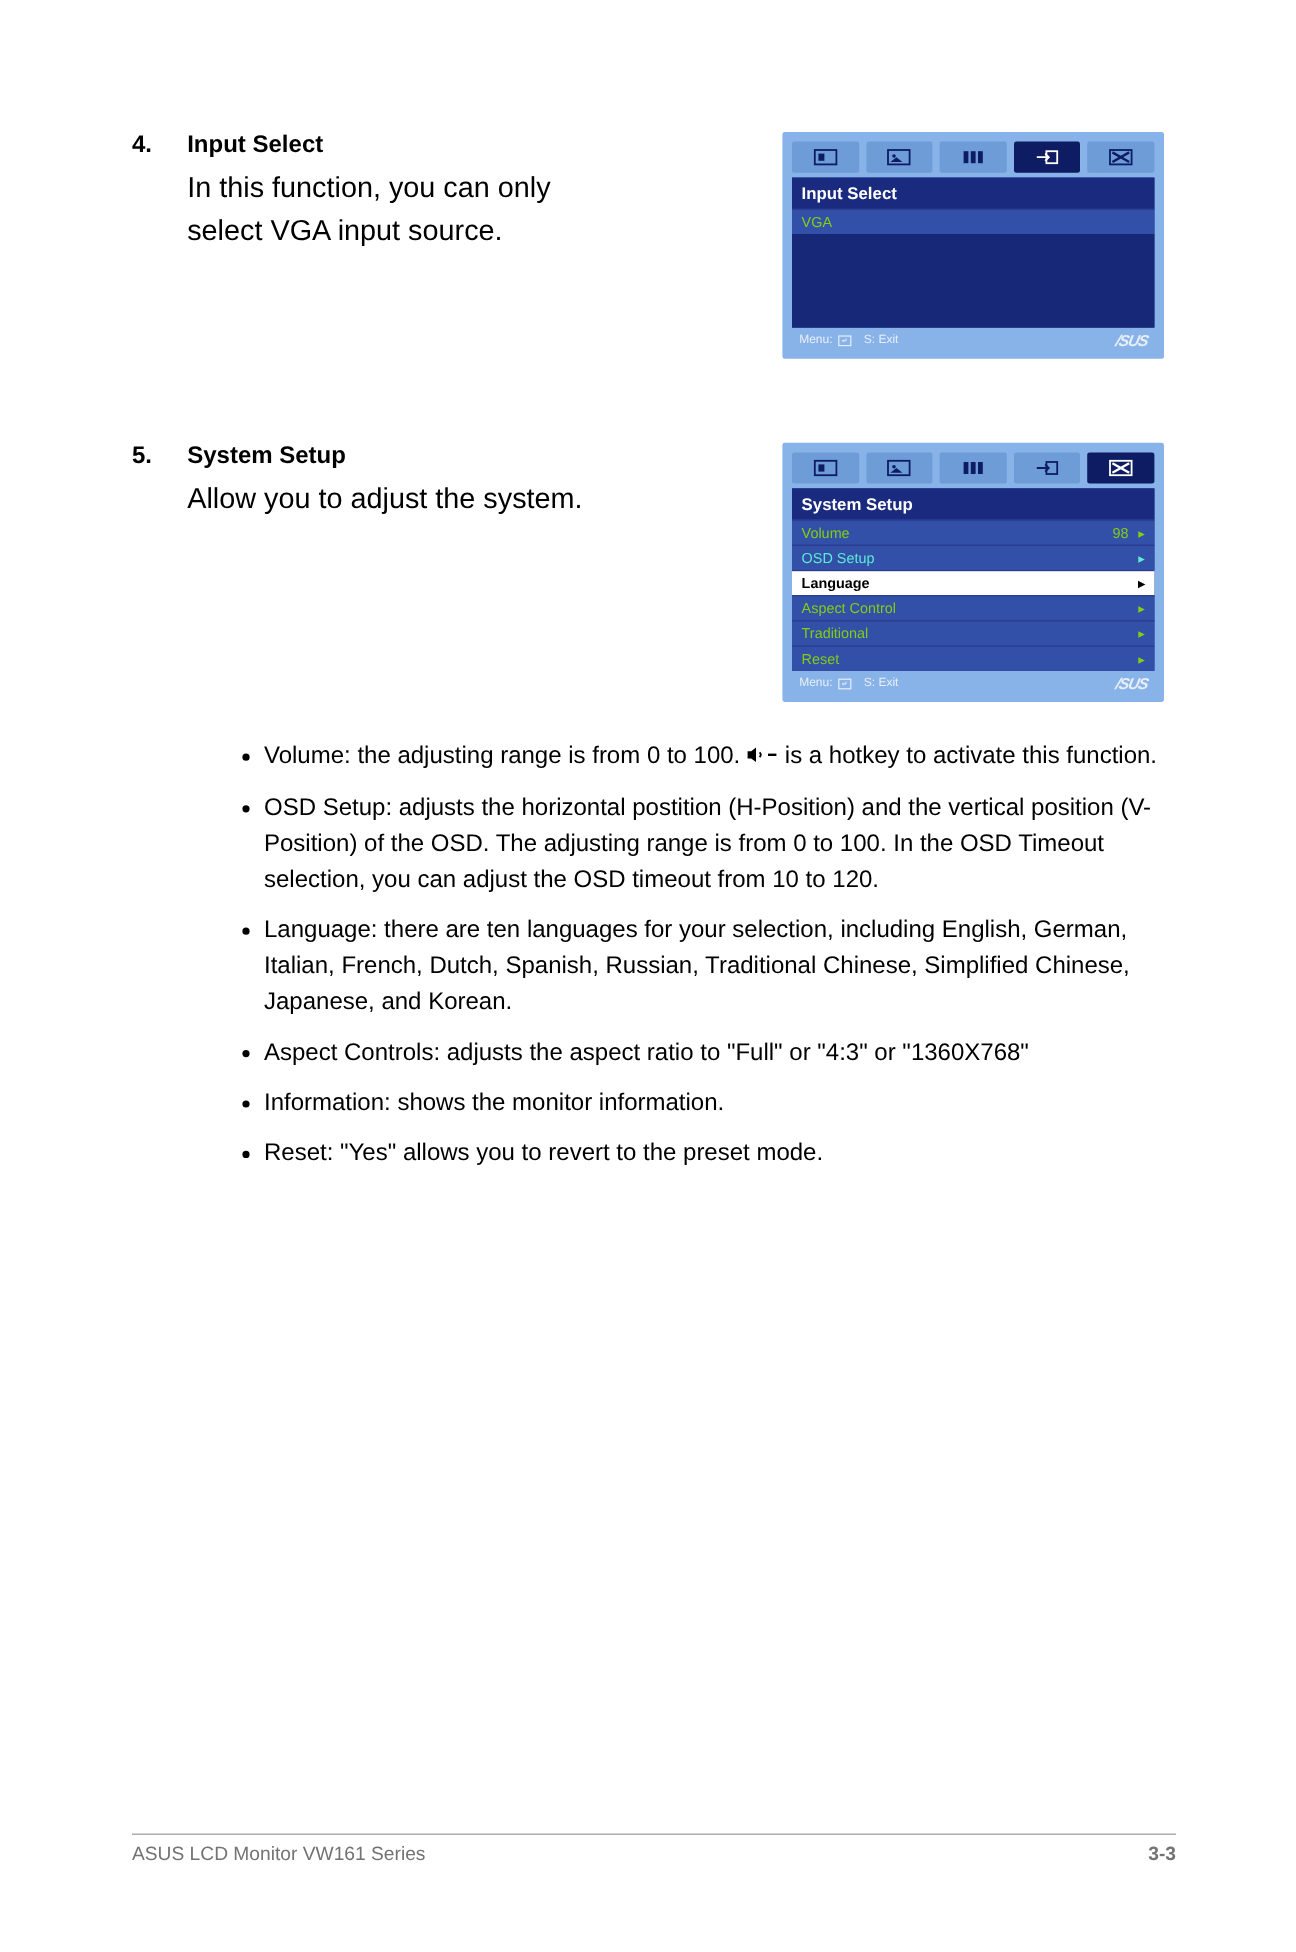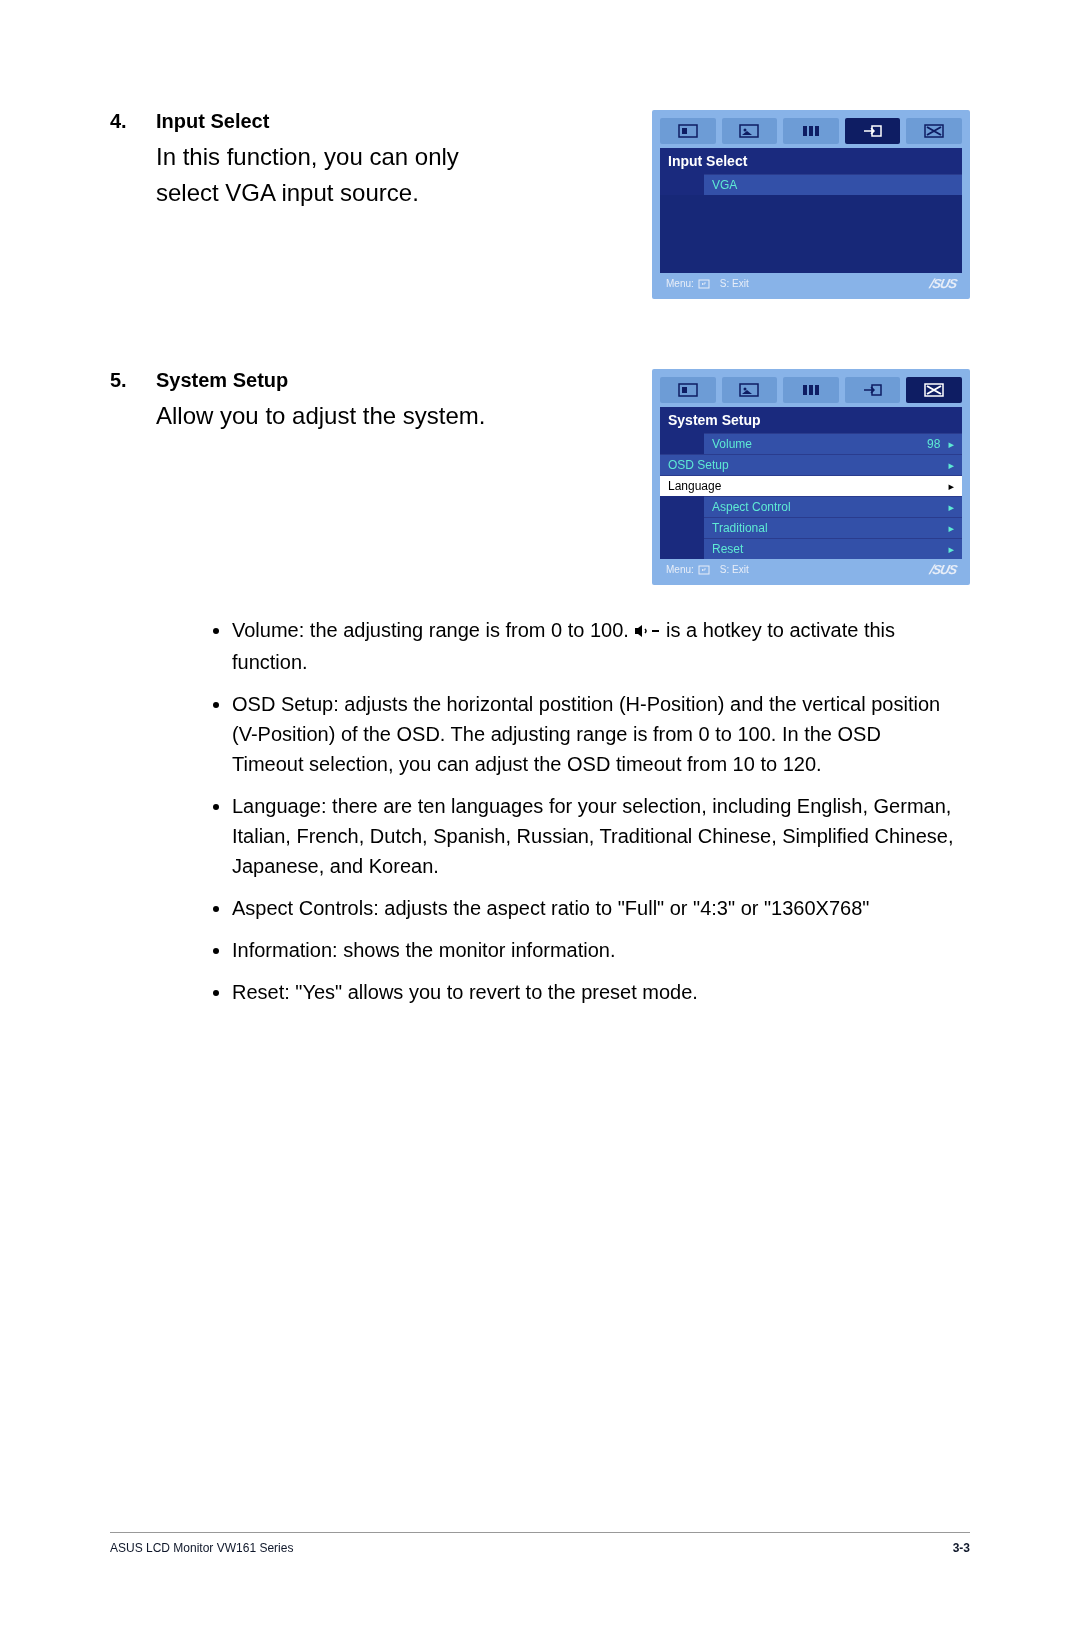--- a/index.html
+++ b/index.html
@@ -17,36 +17,36 @@
   .tabs{display:flex;gap:6px;margin-bottom:4px;}
   .tab{height:26px;flex:1;background:#6d9cd6;display:flex;align-items:center;justify-content:center;border-radius:2px;}
   .tab.sel{background:#0e1d63;}
   .tab svg{display:block;}
   .osd-body{background:#1a2a7e;}
   .osd-title{color:#fff;font-weight:bold;font-size:14px;padding:5px 8px;background:#1a2a7e;}
   .row{display:flex;align-items:center;font-size:12px;height:20px;padding:0 8px;color:#5eead4;background:#3350a8;border-top:1px solid #2a3c8e;}
   .row .lbl{flex:1;}
   .row .val{margin-right:8px;}
   .row .arr{font-size:11px;}
-  .row.dim{color:#5eead4;margin-left:44px;}
-  .row.sel{background:#fff;color:#000;}
+  .row.dim{color:#84cc16;}
+  .row.sel{background:#fff;color:#000;font-weight:bold;}
   .row.sel .arr{color:#000;}
   .osd-pad{height:78px;background:#172878;}
   .osd-foot{display:flex;align-items:center;font-size:10px;color:#e8eef8;padding:3px 6px 0 6px;}
   .osd-foot .ft1{margin-right:4px;}
   .osd-foot .brand{margin-left:auto;font-style:italic;font-weight:bold;letter-spacing:-1px;transform:skewX(-12deg);font-size:13px;}
 
   
   .bullets{margin-top:30px;padding-left:76px;}
-  .bullets ul{list-style:disc;padding-left:30px;margin:16px;}
+  .bullets ul{list-style:disc;padding-left:30px;margin:4px;}
   .bullets li{font-size:20px;line-height:30px;margin-bottom:12px;}
   .inline-icon{display:inline-block;vertical-align:middle;}
 
   
-  .pfoot{position:absolute;left:110px;right:110px;bottom:72px;border-top:1px solid #999;padding-top:8px;display:flex;font-size:12px;color:#0f172a;}
+  .pfoot{position:absolute;left:110px;right:100px;bottom:72px;border-top:1px solid #999;padding-top:8px;display:flex;font-size:16px;color:#737373;}
   .pfoot .r{margin-left:auto;font-weight:bold;}
 </style>
 </head>
 <body>
 
 <div class="page">
 
   <div class="section s1">
     <div class="num">4.</div>
     <div class="col-body">

